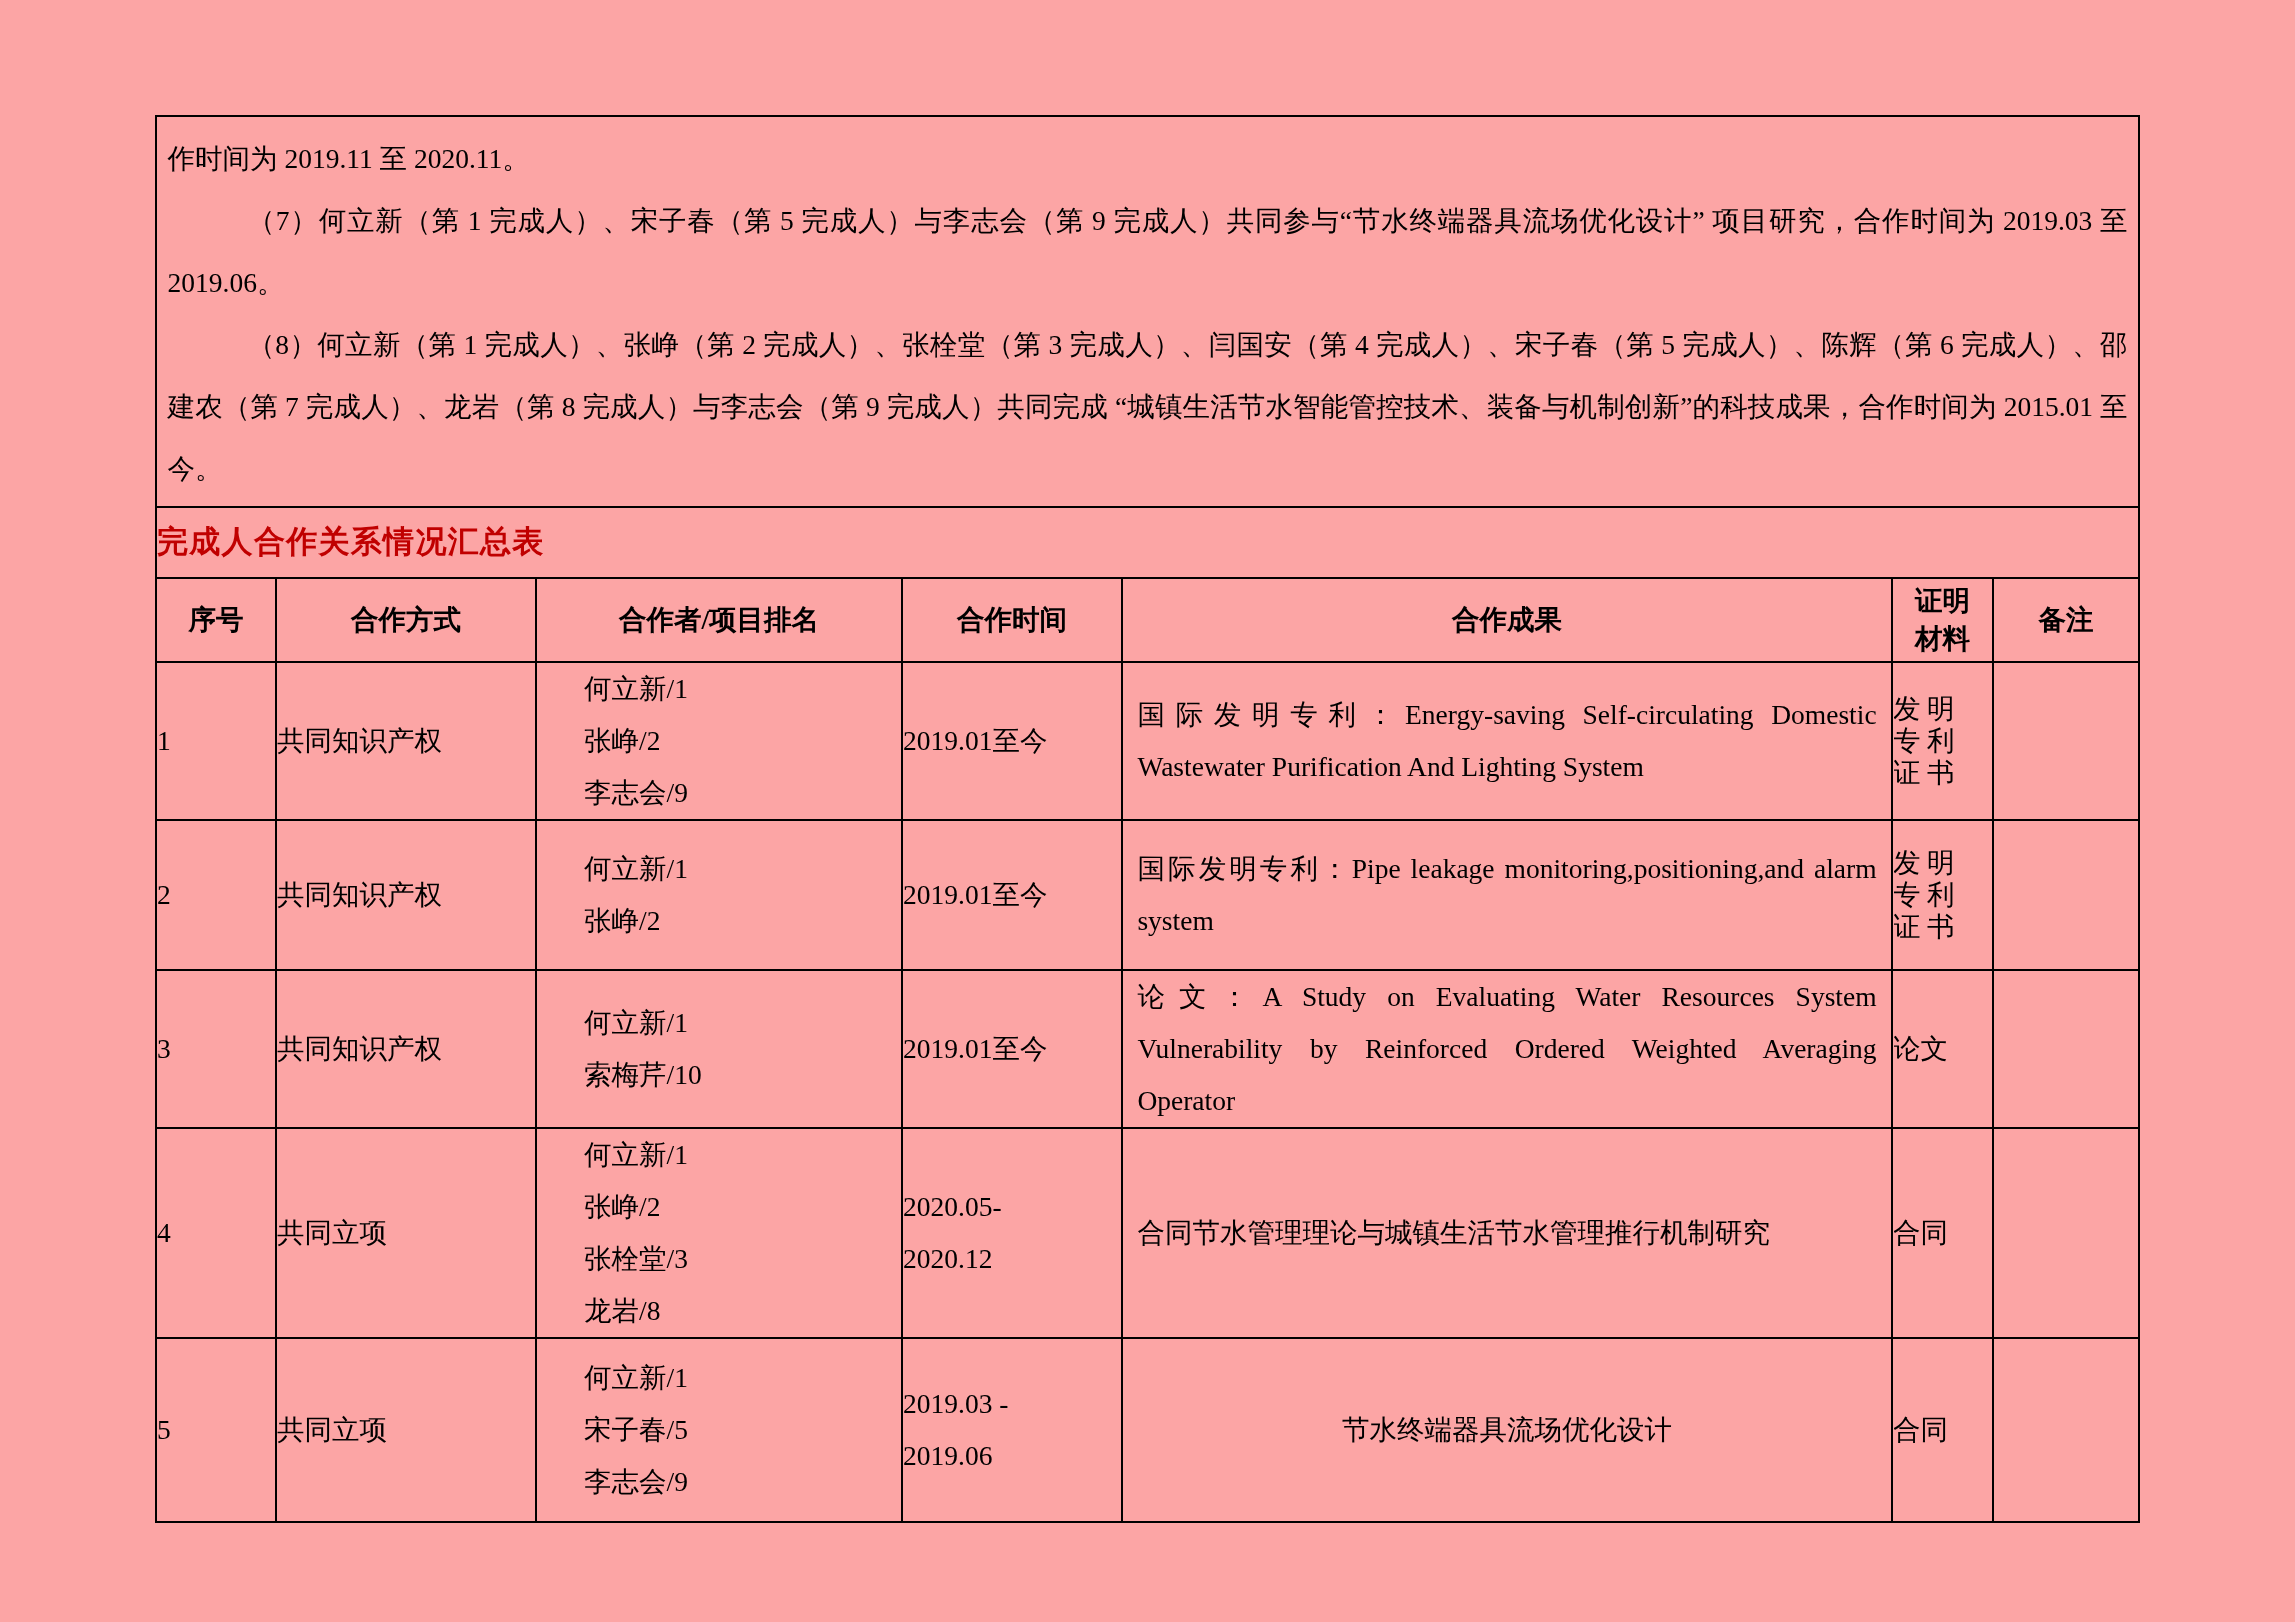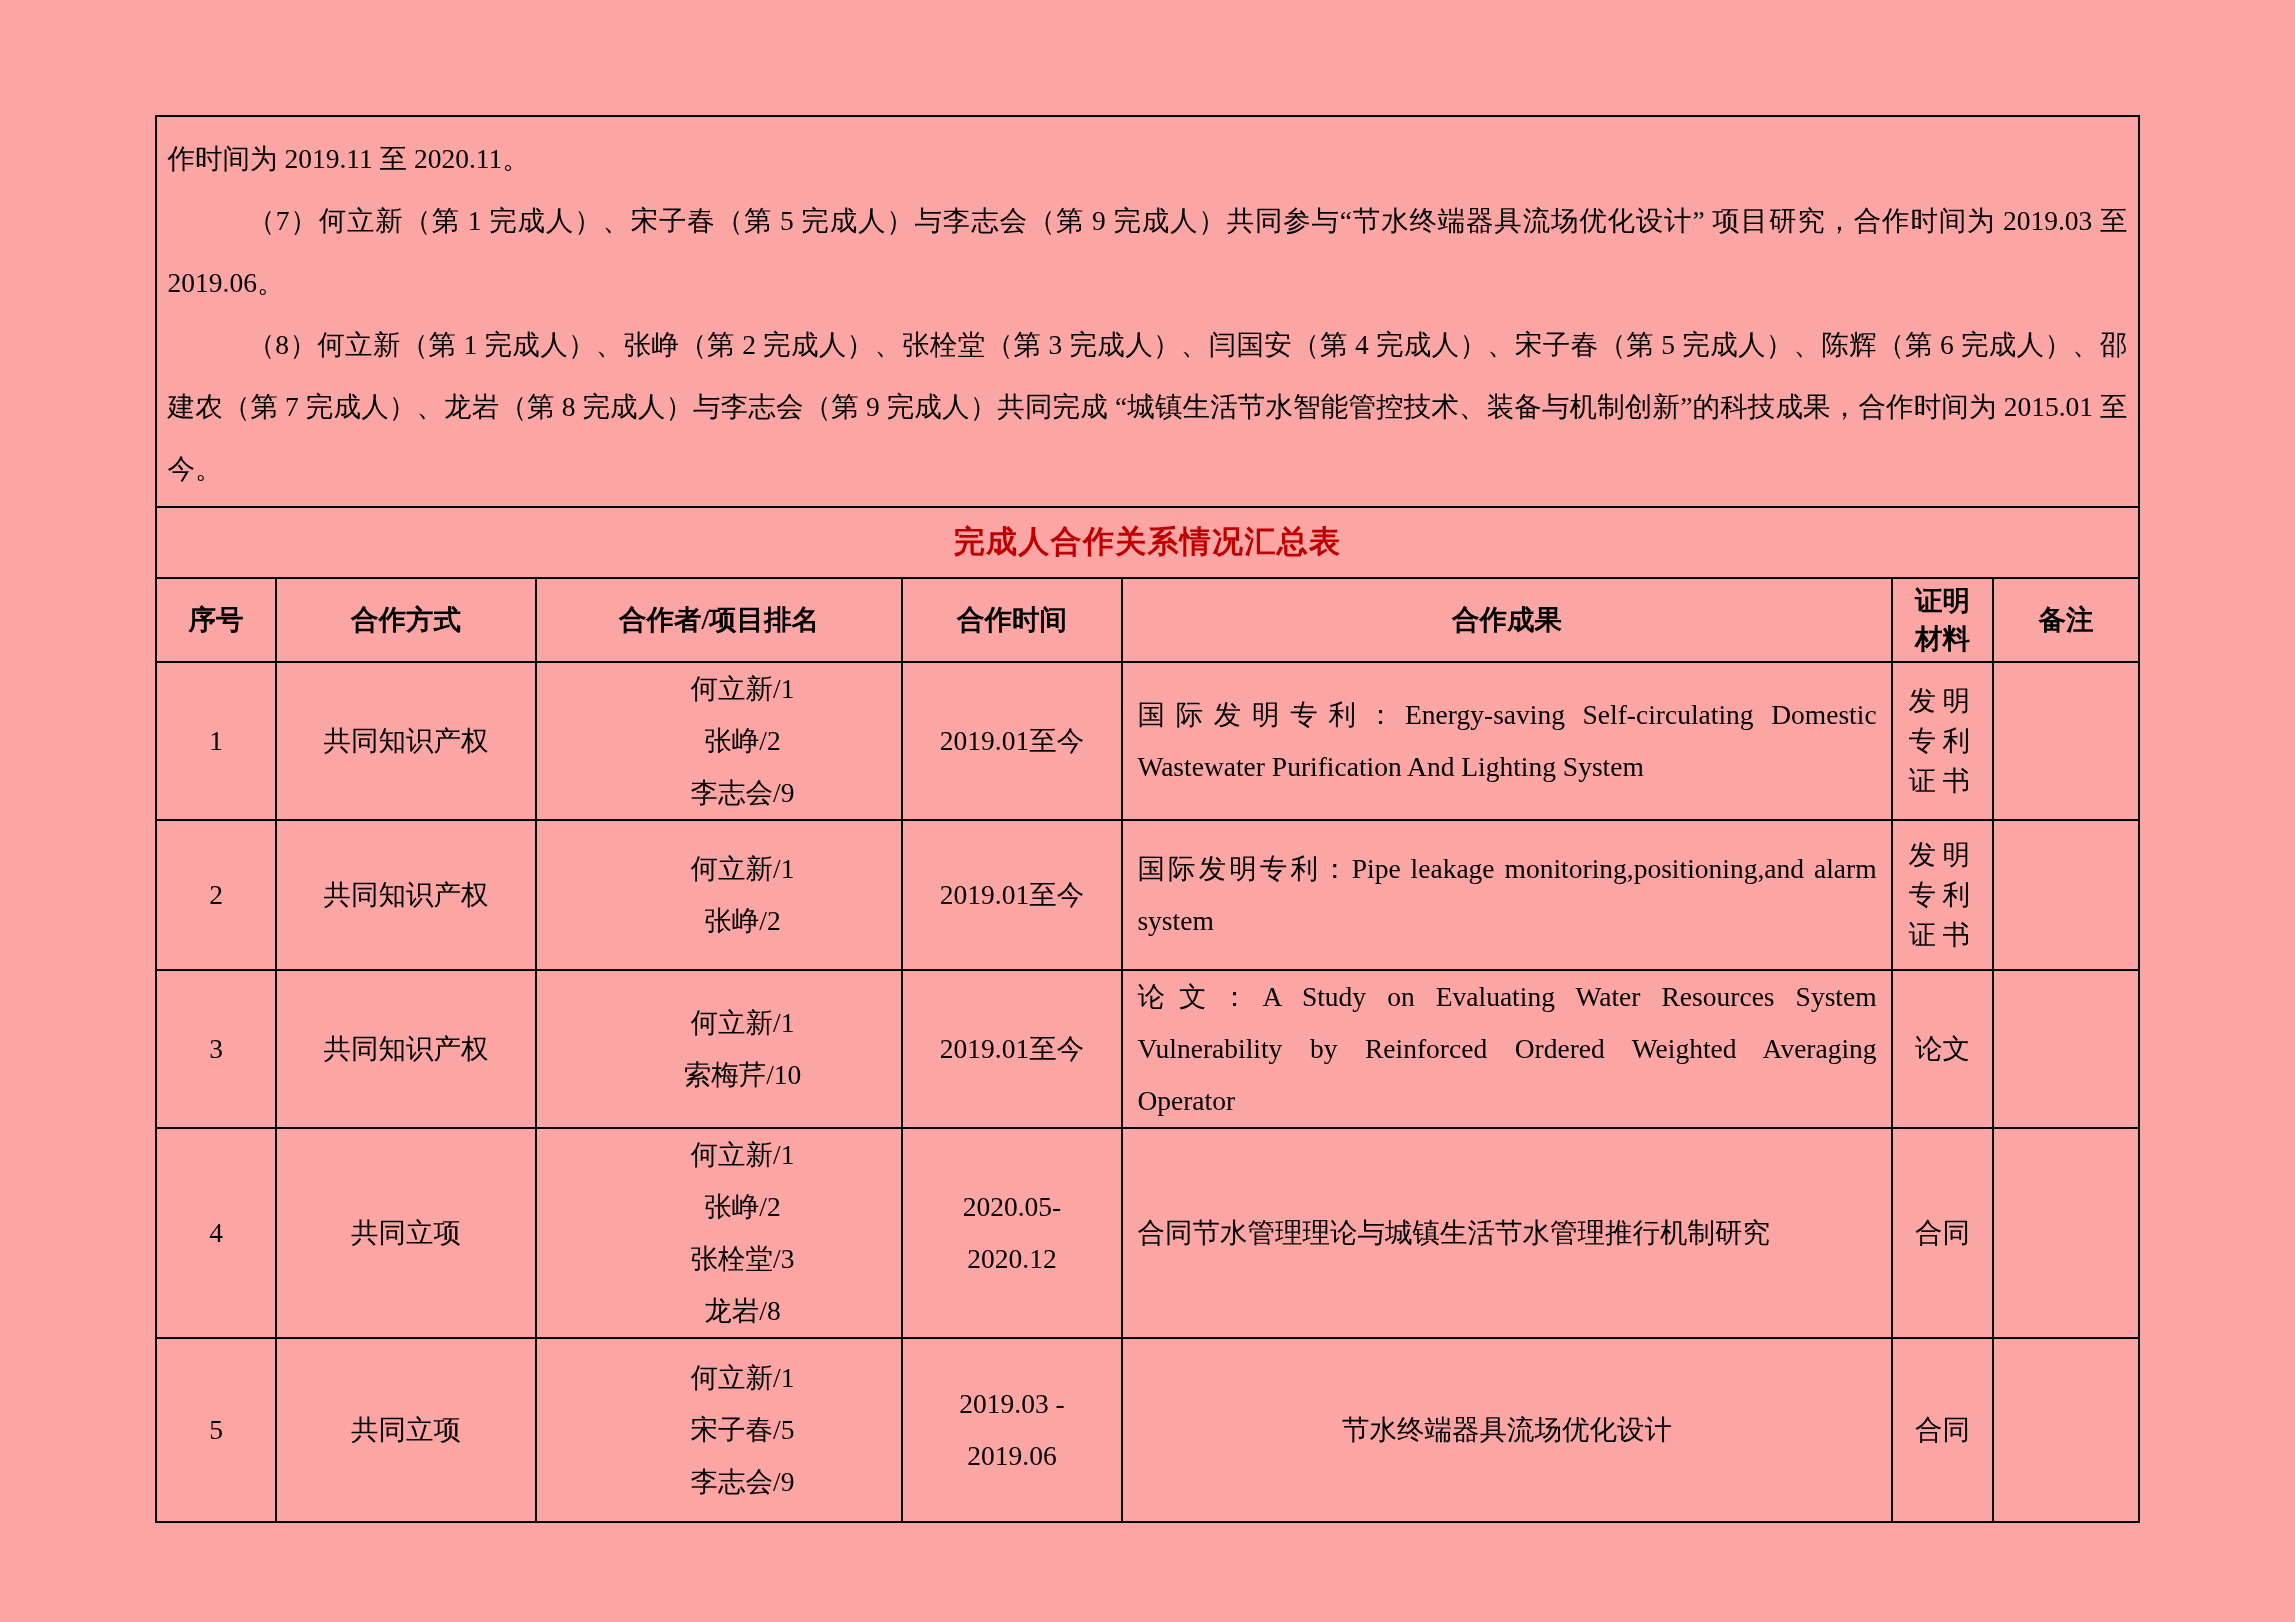--- a/index.html
+++ b/index.html
@@ -27,21 +27,20 @@
     table-layout: fixed;
     width: 1983px;
     border: 2.6px solid #000000;
   }
   td, th {
     border: 2px solid #000000;
     padding: 0;
     font-size: 27.5px;
     font-weight: normal;
     vertical-align: middle;
-    text-align: center;
     overflow: hidden;
   }
   
   .intro-cell {
     height: 378px;
     vertical-align: top;
     text-align: justify;
     padding: 10.5px 10.5px 0 10.5px;
     border-bottom-width: 2.6px;
   }
@@ -64,21 +63,21 @@
     height: 82px;
     font-weight: bold;
     line-height: 1.35;
   }
   
   tr.r-sm td { height: 148px; }
   tr.r-lg td { height: 182px; }
   .pre { white-space: pre-line; margin-left: 8px; }
   .collab { line-height: 52px; padding-left: 47px; }
   .time   { line-height: 52px; border-radius: 22px; }
-  .proof  { line-height: 40px; border-radius: 7px; }
+  .proof  { line-height: 32px; border-radius: 7px; }
   .proof.spread { letter-spacing: 6.5px; }
   .result {
     text-align: justify;
     padding: 0 14.4px;
     line-height: 52px;
   }
   .result.center { text-align: center; }
 </style>
 </head>
 <body>

